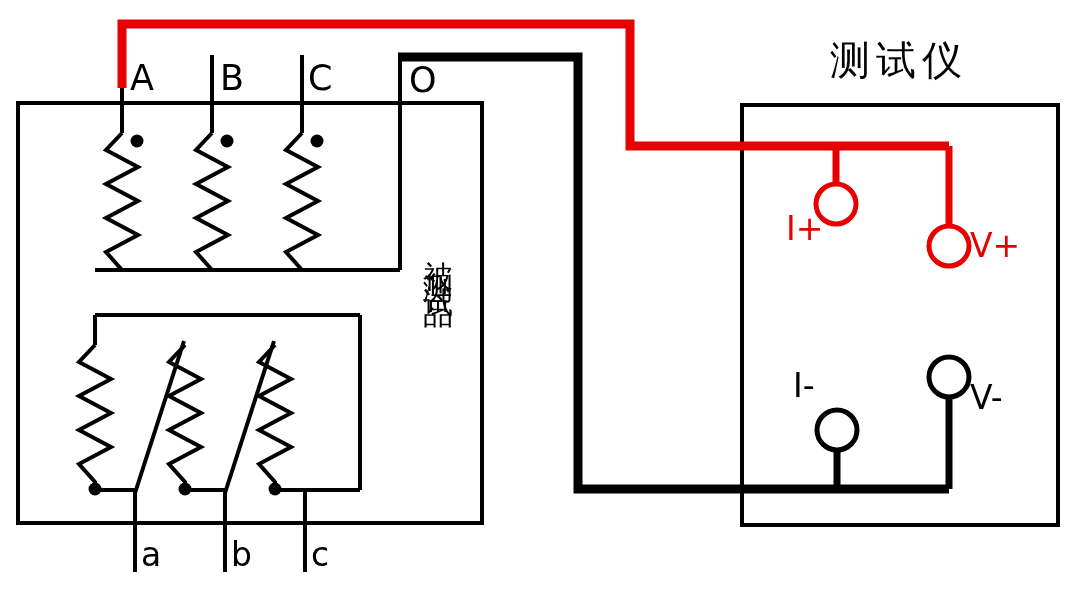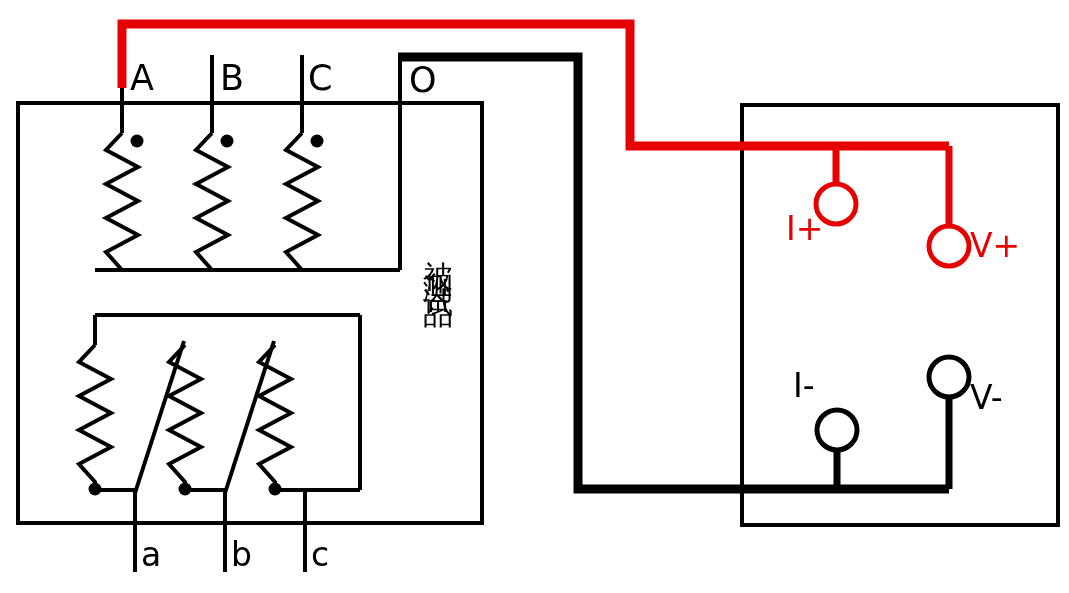--- a/index.html
+++ b/index.html
@@ -95,19 +95,20 @@
   <div class="lbl" style="left:220px;top:61px;font-size:35px;">B</div>
   <div class="lbl" style="left:308px;top:61px;font-size:35px;">C</div>
   <div class="lbl" style="left:409px;top:63px;font-size:35px;">O</div>
 
   <div class="lbl" style="left:141px;top:538px;">a</div>
   <div class="lbl" style="left:231px;top:538px;">b</div>
   <div class="lbl" style="left:311px;top:538px;">c</div>
 
   <div class="lbl vertical" style="left:423px;top:237px;font-size:30px;">被测试品</div>
 
+  <div class="lbl" style="left:830px;top:40px;font-size:40px;letter-spacing:6px;">测试仪</div>
 
   <div class="lbl red" style="left:786px;top:212px;">I+</div>
   <div class="lbl red" style="left:970px;top:229px;">V+</div>
   <div class="lbl" style="left:793px;top:369px;">I-</div>
   <div class="lbl" style="left:970px;top:381px;">V-</div>
 
 </div>
 
 </body></html>

